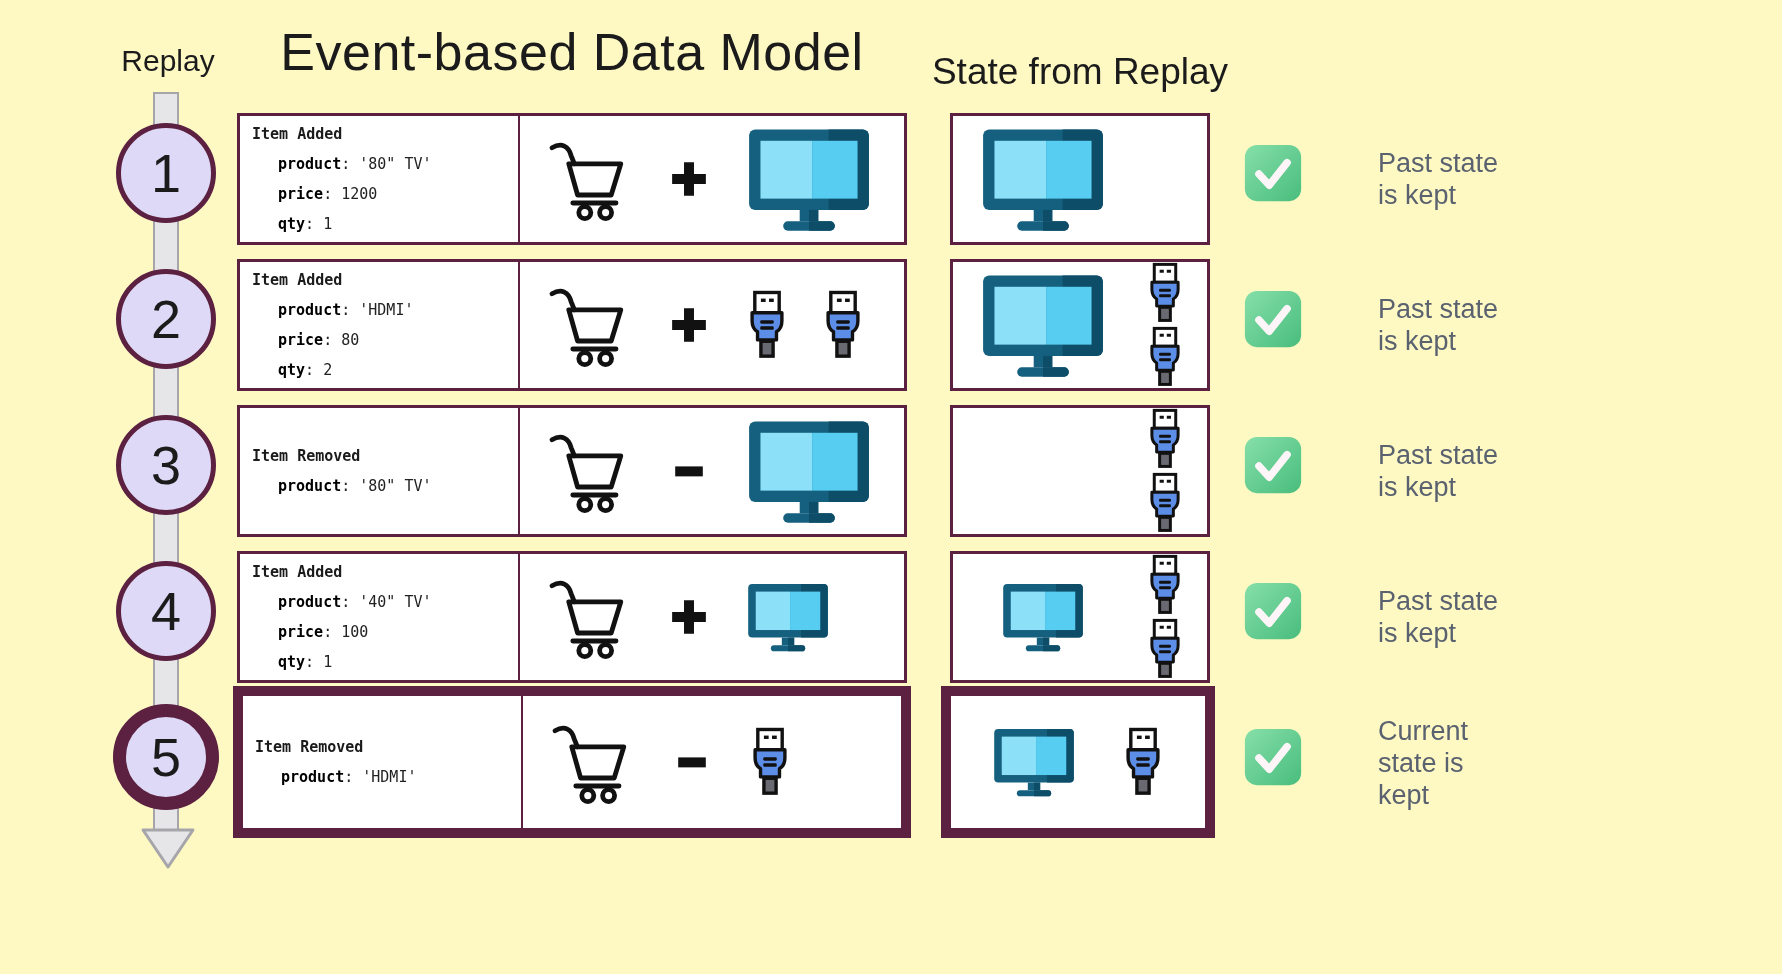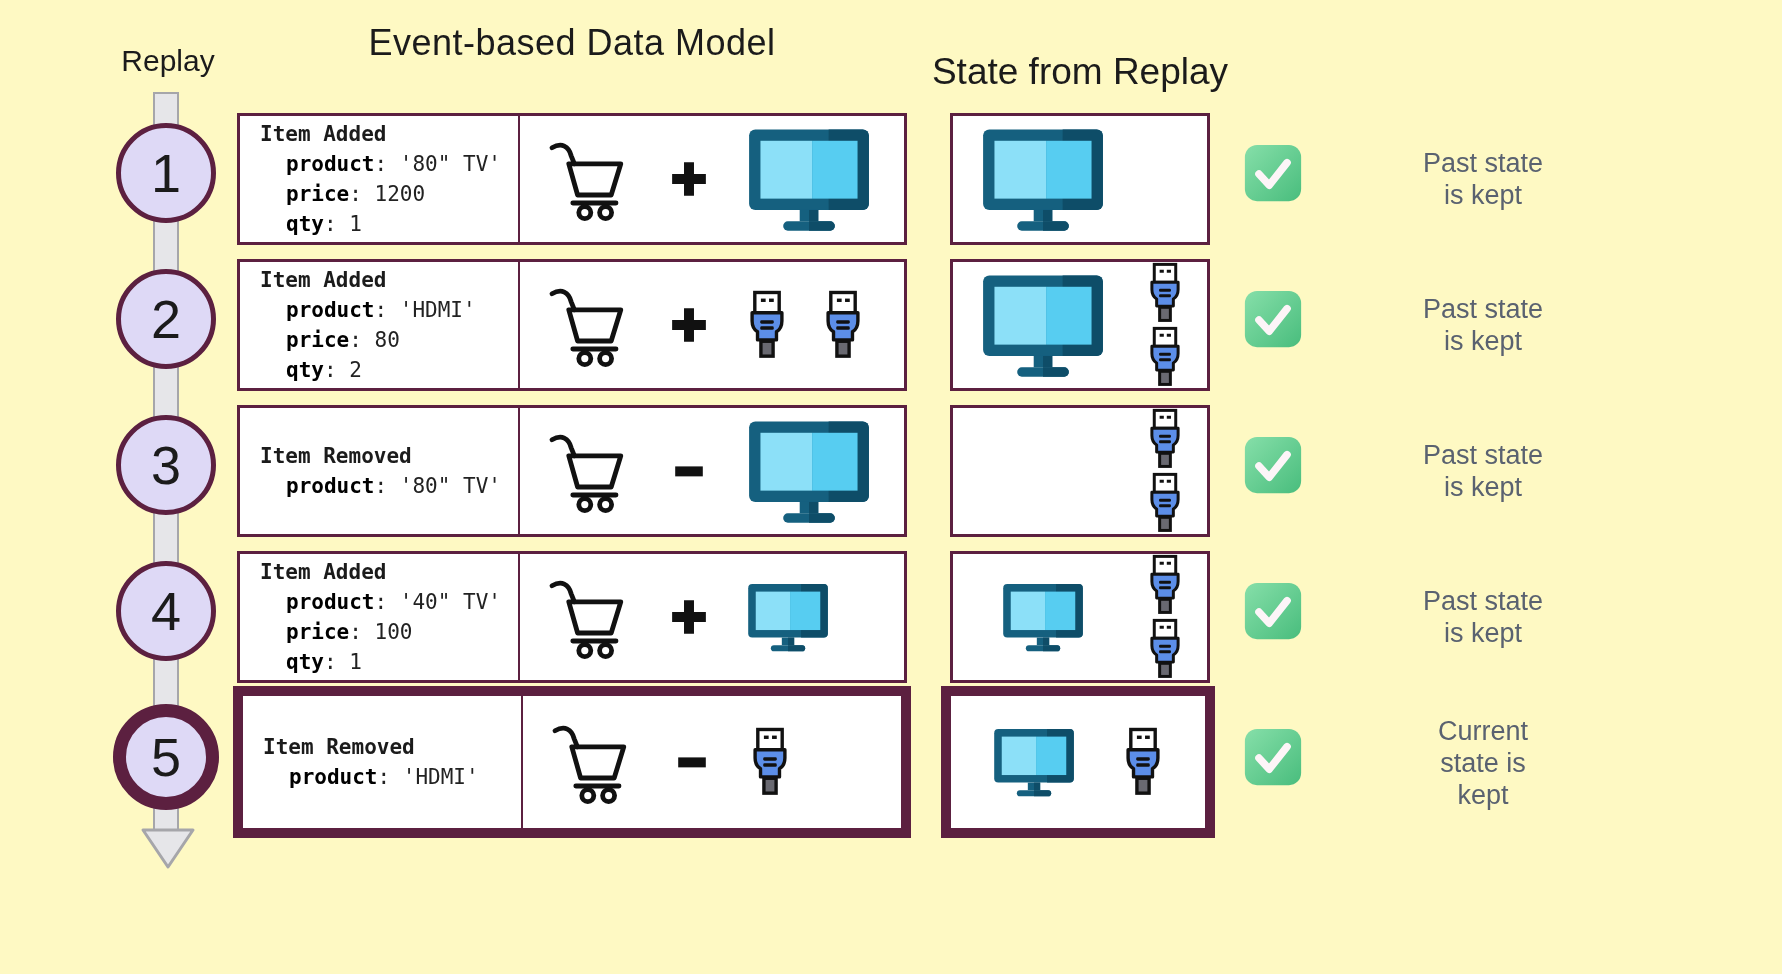--- a/index.html
+++ b/index.html
@@ -1,57 +1,57 @@
 <!DOCTYPE html>
 <html><head>
 <meta charset="utf-8">
 <style>
   html,body{margin:0;padding:0;background:#fff;}
   #stage{position:relative;width:1782px;height:974px;background:#fef9c3;overflow:hidden;
          font-family:"Liberation Sans",sans-serif;}
   .abs{position:absolute;}
   
   .replay-label{left:98px;top:44px;width:140px;text-align:center;font-size:30px;font-weight:500;color:#1b1b1b;}
-  .event-title{left:237px;top:22px;width:670px;text-align:center;font-size:36px;font-weight:500;color:#1b1b1b;letter-spacing:.5px;}
+  .event-title{left:237px;top:22px;width:670px;text-align:center;font-size:52px;font-weight:500;color:#1b1b1b;letter-spacing:.5px;}
   .event-subtitle{left:237px;top:76px;width:670px;text-align:center;font-size:23px;font-weight:400;color:#1b1b1b;}
   .state-title{left:930px;top:6px;width:300px;text-align:center;font-size:37px;font-weight:500;color:#1b1b1b;line-height:48px;margin-top:42px;}
   
   .tl-bar{left:153px;top:92px;width:26px;height:740px;background:#e6e6e9;border:2px solid #a6a6aa;box-sizing:border-box;z-index:1;}
   .tl-arrow{left:140px;top:828px;width:56px;height:42px;z-index:1;}
   .step-circle{position:absolute;z-index:2;width:100px;height:100px;border-radius:50%;background:#ded9f6;
       border:5px solid #5c2040;box-sizing:border-box;display:flex;align-items:center;justify-content:center;
       font-size:54px;font-weight:400;color:#1b1b1b;}
   .step-circle.hl{width:106px;height:106px;border-width:13px;}
   
   .event-box{position:absolute;left:237px;width:670px;background:#fff;border:3px solid #5c2040;
       box-sizing:border-box;display:flex;}
   .event-box.hl{border-width:10px;}
   .ev-text{width:280px;border-right:2px solid #5c2040;box-sizing:border-box;display:flex;flex-direction:column;
-      justify-content:center;padding-left:20px;font-family:"DejaVu Sans Mono",monospace;font-size:21px;line-height:30px;color:#1b1b1b;}
+      justify-content:center;padding-left:12px;font-family:"DejaVu Sans Mono",monospace;font-size:15px;line-height:30px;color:#1b1b1b;}
   .ev-title{font-weight:bold;}
   .ev-field{padding-left:26px;}
   .fk{font-weight:bold;color:#000;}
   .fv{font-weight:normal;color:#222;}
   .ev-icons{flex:1;display:flex;align-items:center;gap:34px;padding-left:24px;}
   .state-box{position:absolute;left:950px;width:260px;background:#fff;border:3px solid #5c2040;
       box-sizing:border-box;display:flex;}
   .state-box.hl{border-width:10px;}
   .st-main{flex:1;display:flex;align-items:center;justify-content:center;}
   .hdmi-col{width:64px;display:flex;flex-direction:column;align-items:center;justify-content:center;gap:2px;padding-right:10px;}
   .st-inline{width:100%;display:flex;align-items:center;justify-content:center;gap:46px;}
   
   .icon{display:block;}
   .cart{width:88px;height:84px;}
   .op{width:46px;height:46px;}
   .tv-lg{width:126px;height:106px;}
   .tv-sm{width:84px;height:70px;}
   .hdmi-ev{width:42px;height:74px;}
   .hdmi-st{width:38px;height:62px;}
   .check{position:absolute;width:60px;height:60px;}
-  .result{position:absolute;left:1417px;display:flex;align-items:center;text-align:center;}
+  .result{position:absolute;left:1378px;display:flex;align-items:center;}
   .result-inner{width:132px;font-size:27px;line-height:32px;font-weight:500;color:#5a6270;}
 </style>
 </head>
 <body>
 
 <div id="stage">
 
   <svg width="0" height="0" style="position:absolute" aria-hidden="true">
     <defs>
       <linearGradient id="gr-check" x1="0" y1="0" x2="1" y2="1">

